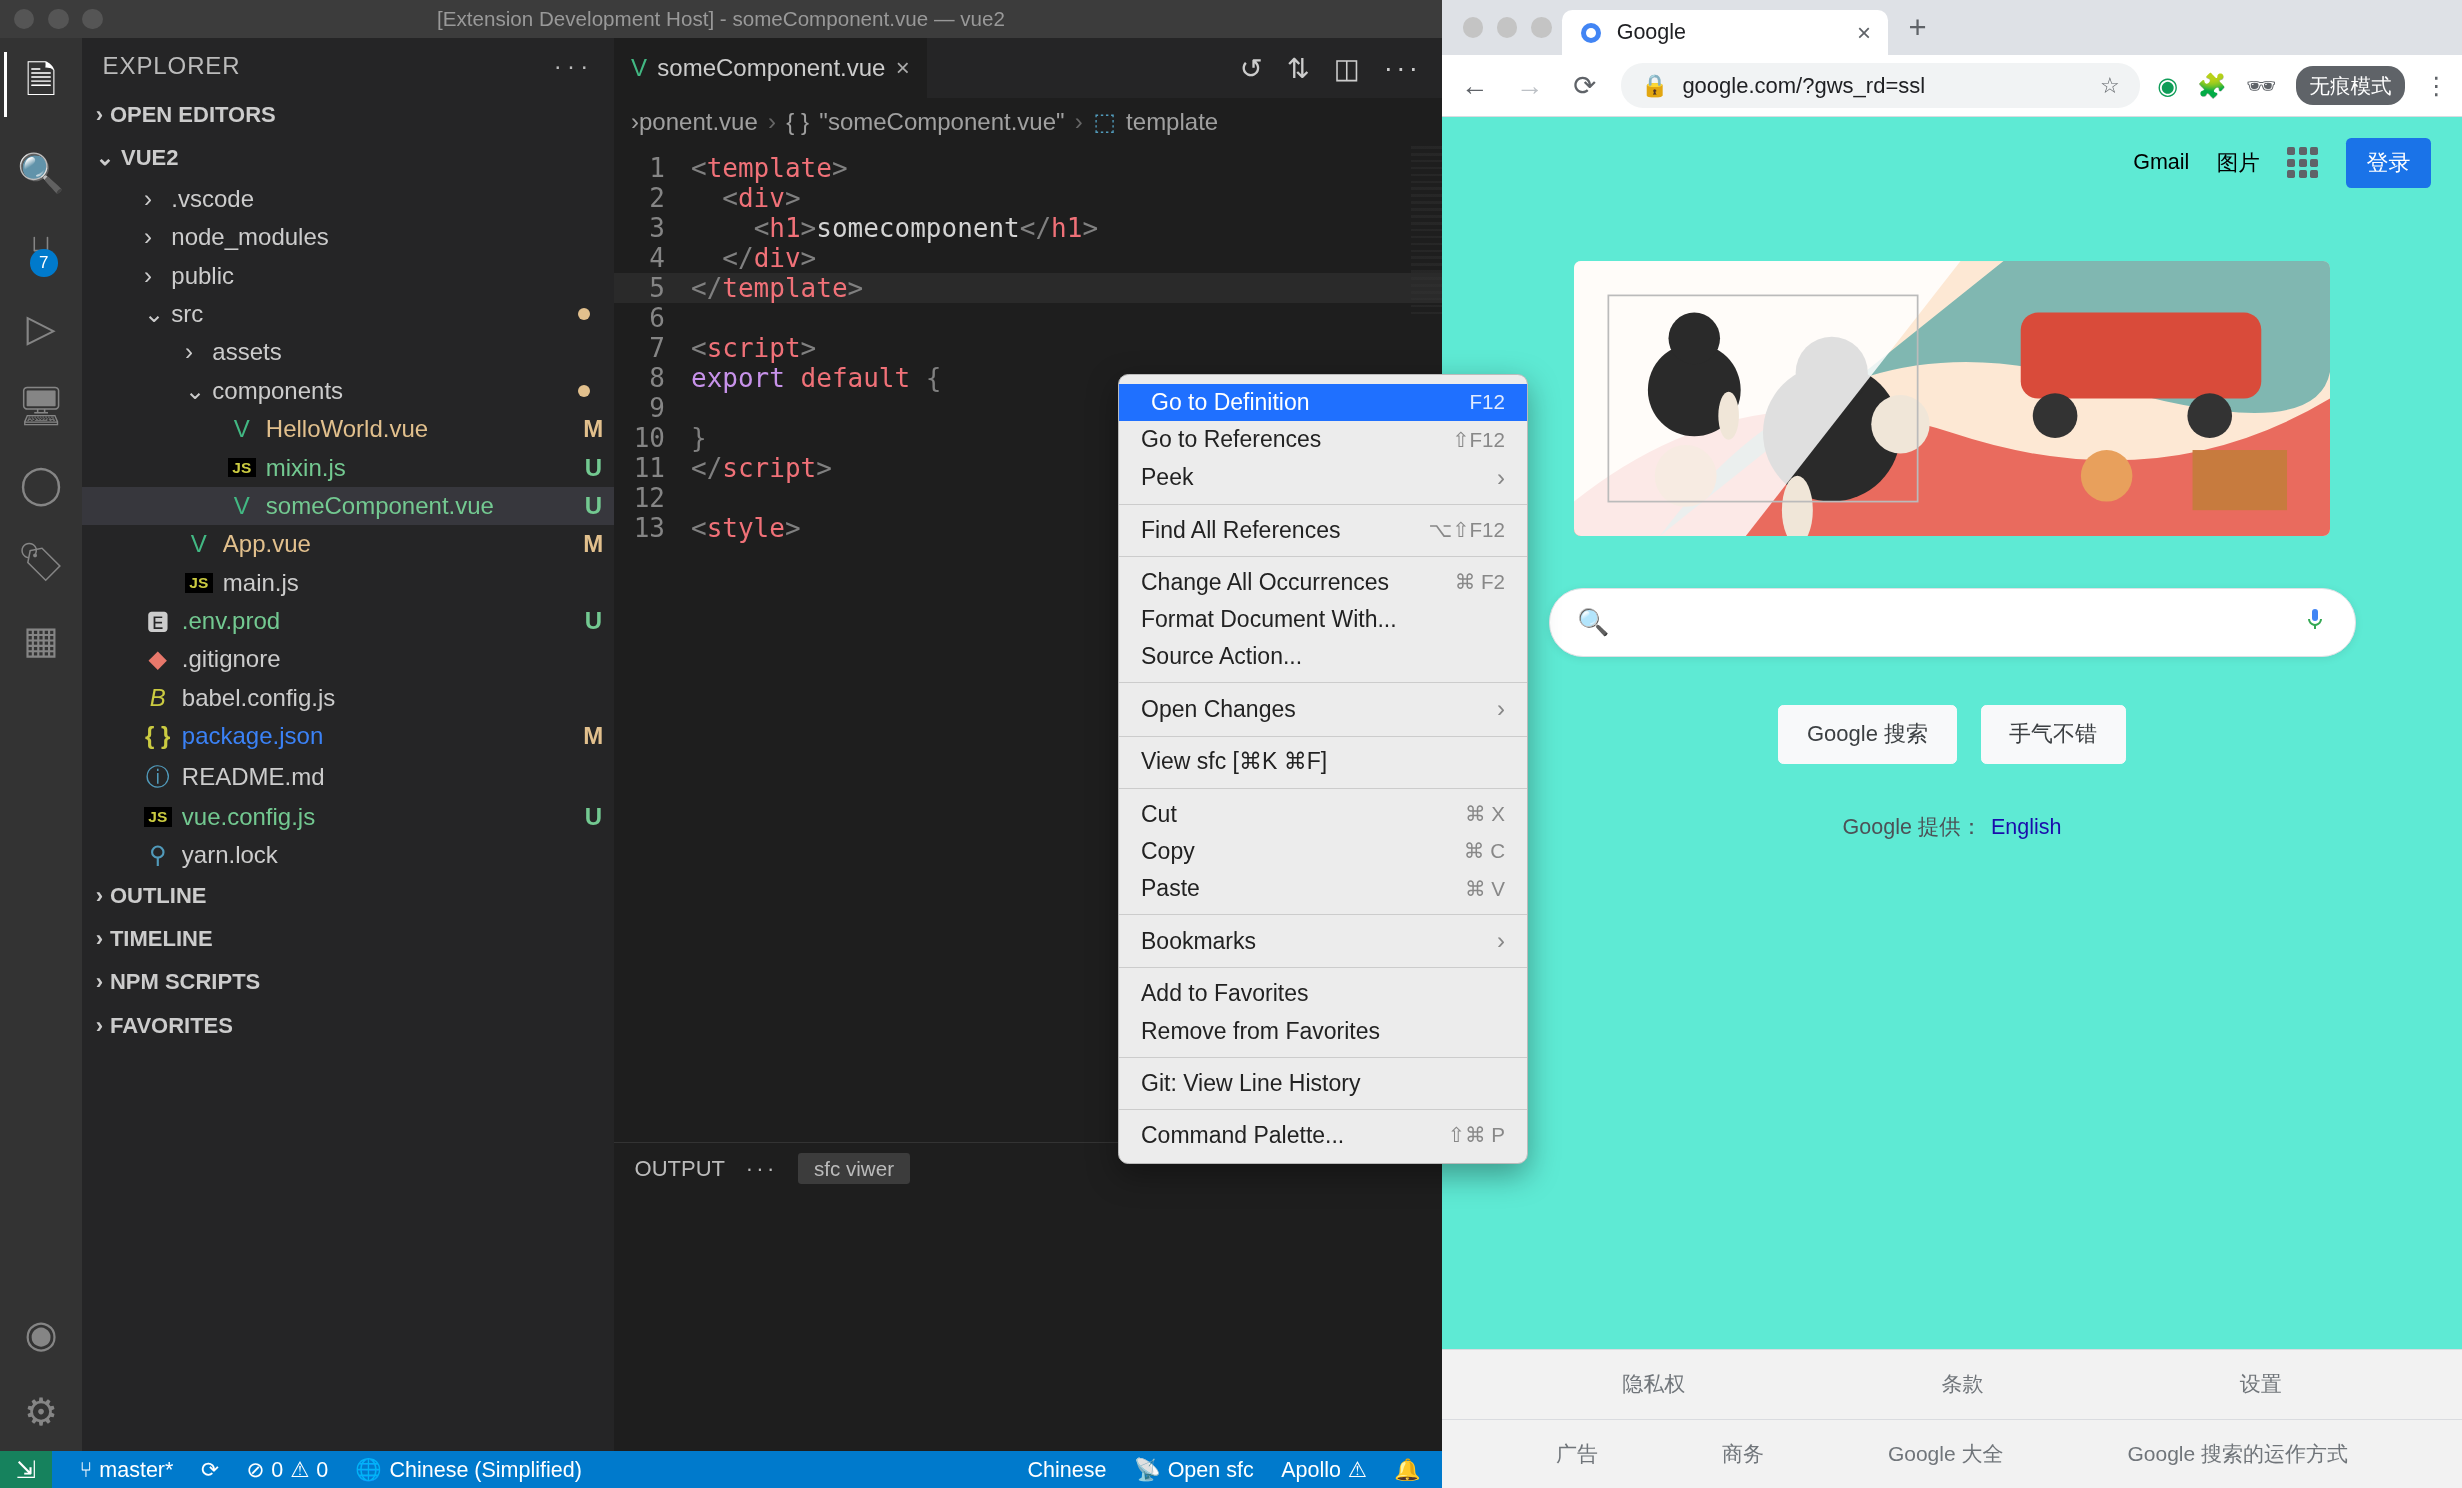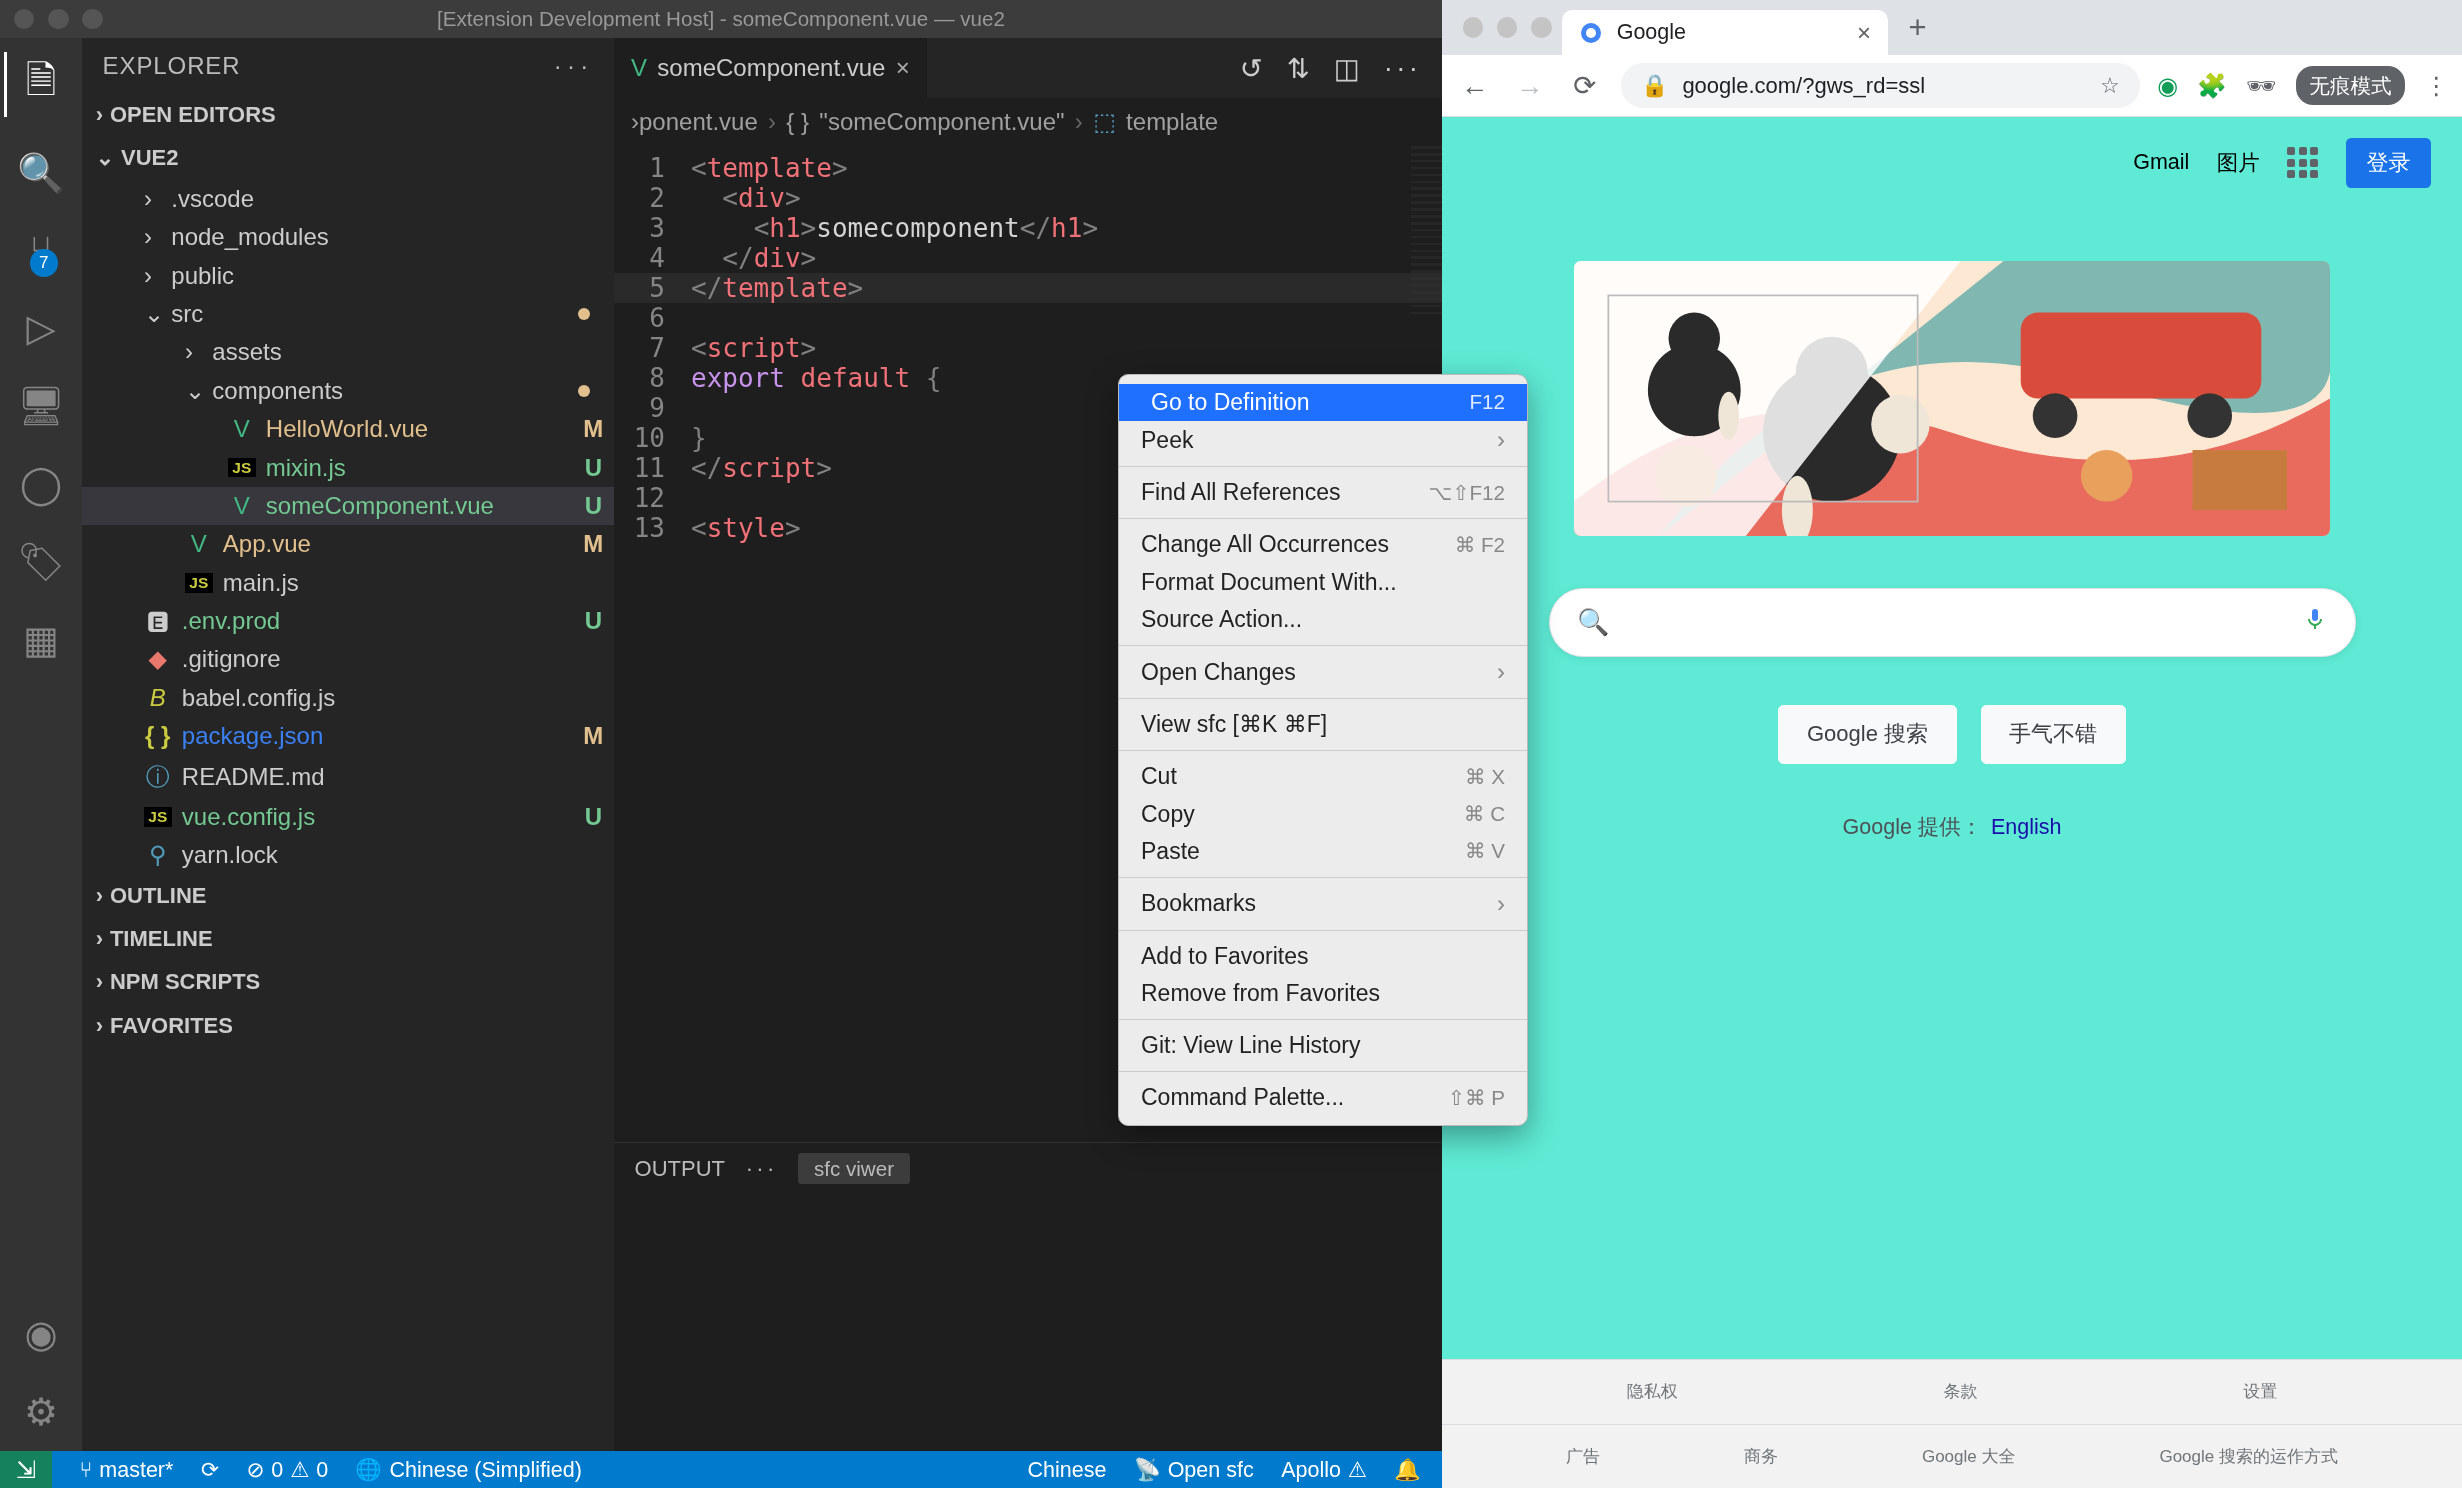--- a/index.html
+++ b/index.html
@@ -112,21 +112,21 @@
 .searchbox input { flex:1; border:none; outline:none; font-size:24px; background:transparent;}
 .mic { font-size:27.5px; }
 
 .ntp-buttons { margin-top:48px; display:flex; gap:24px;}
 .ntp-btn { background:#f8f9fa; border:0.9px solid #f8f9fa; border-radius:5.2px; padding: 13.7px 27.5px; font-size:22px; color:#3c4043;}
 
 .lang-line { margin-top:48px; font-size:21.5px; color:#4d5156;}
 .lang-line a { color:#1a0dab; text-decoration:none; margin-left:8.6px;}
 
 .footer { margin-top:auto; background:#f2f2f2; width:100%; border-top:0.9px solid #dadce0;}
-.footer-row { display:flex; justify-content:space-around; padding: 20.6px 52px; font-size:17px; color:#70757a;}
+.footer-row { display:flex; justify-content:space-around; padding: 20.6px 52px; font-size:21px; color:#70757a;}
 .footer-row a { color:#70757a; text-decoration:none; }
 </style>
 </head>
 <body>
 
 <div class="vscode">
   <div class="titlebar">
     <div class="traffic-lights">
         <span></span>
         <span></span>
@@ -378,20 +378,24 @@
         <span>Apollo</span> 
         <span>⚠</span>
       </div>
     <div class="sb-item">🔔</div>
   </div>
 
   <div class="context-menu">
     <div class="cm-item selected">
         <span>Go to Definition</span>
         <span class="shortcut">F12</span>
+      </div>
+    <div class="cm-item">
+        <span>Go to References</span>
+        <span class="shortcut">⇧F12</span>
       </div>
     <div class="cm-item cm-sub">
         <span>Peek</span>
       </div>
     <div class="cm-sep"></div>
     <div class="cm-item">
         <span>Find All References</span>
         <span class="shortcut">⌥⇧F12</span>
       </div>
     <div class="cm-sep"></div>

